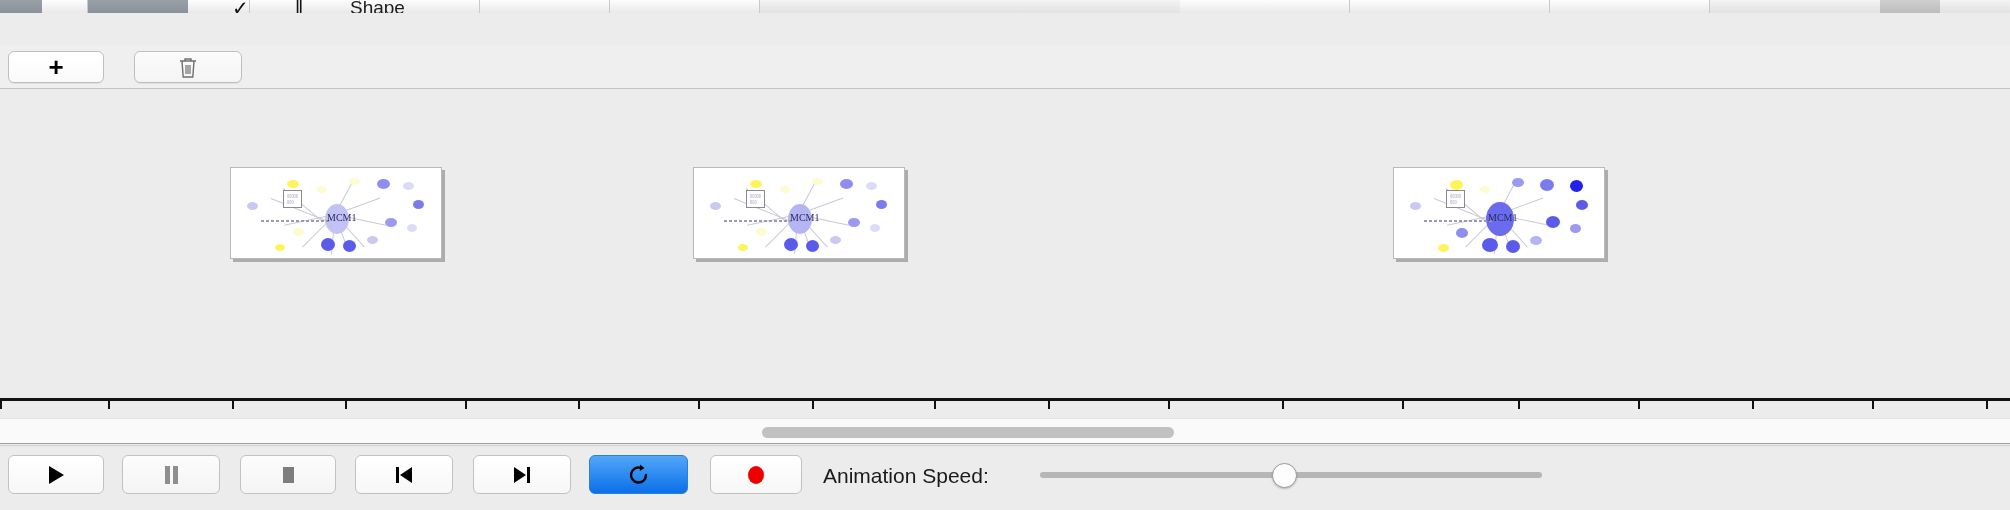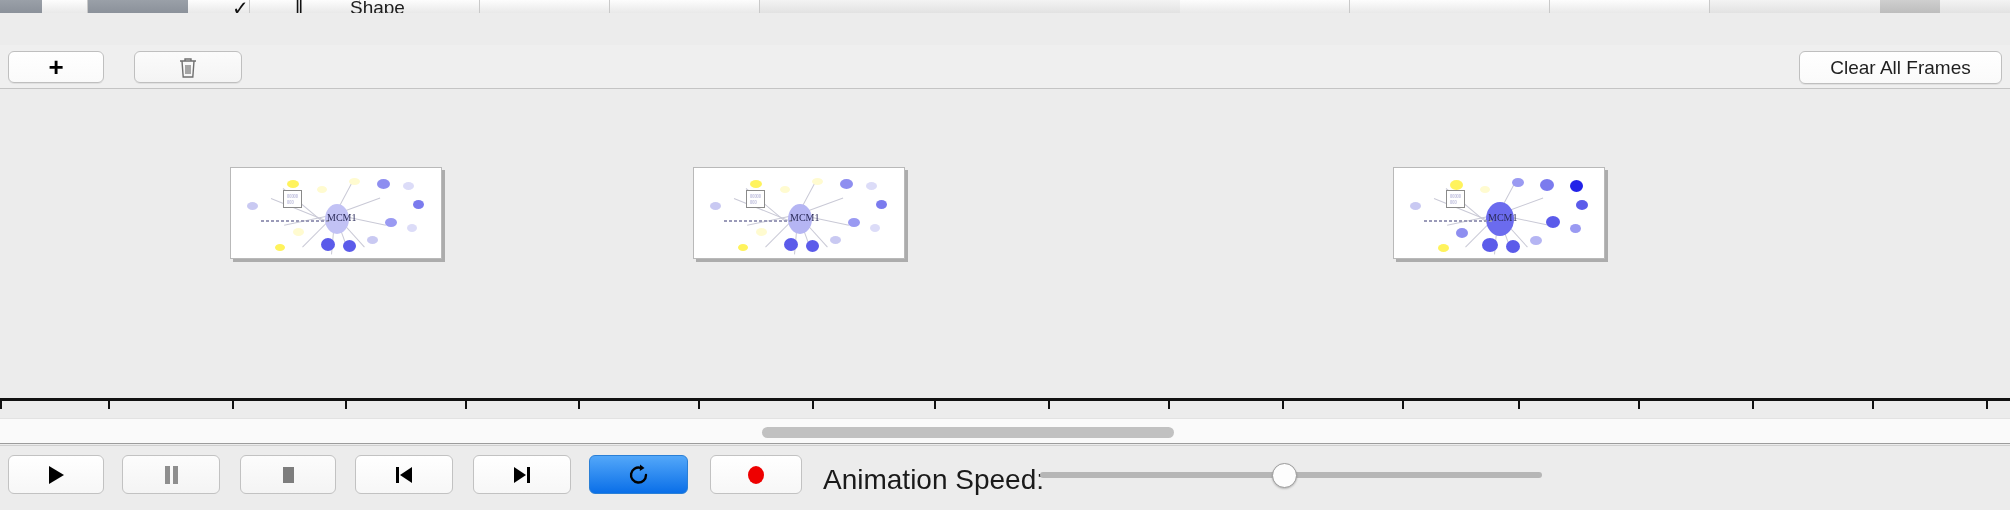--- a/index.html
+++ b/index.html
@@ -173,21 +173,21 @@
   #play-button      { left: 8px;   width: 96px; }
   #pause-button     { left = 0; left: 122px; width: 98px; }
   #stop-button      { left: 240px; width: 96px; }
   #prev-frame-button{ left: 355px; width: 98px; }
   #next-frame-button{ left: 473px; width: 98px; }
   #loop-button      { left: 589px; width: 99px; }
   #record-button    { left: 710px; width: 92px; }
 
   .speed-label {
     position: absolute; left: 823px; top: 18px;
-    font-size: 28px; color: #1a1a1a; white-space: nowrap;
+    font-size: 21px; color: #1a1a1a; white-space: nowrap;
   }
   .slider-track {
     position: absolute; left: 1040px; top: 26px;
     width: 502px; height: 6px; background: #b6b6b6; border-radius: 3px;
   }
   .slider-thumb {
     position: absolute; left: 1272px; top: 17px;
     width: 25px; height: 25px; border-radius: 50%;
     background: #fdfdfd; border: 1px solid #9b9b9b;
     box-shadow: 0 1px 2px rgba(0,0,0,0.22);
@@ -219,23 +219,20 @@
 
   <div class="toolbar">
     <div class="btn" id="add-frame-button">
       <span class="plus-icon">+</span>
     </div>
     <div class="btn flat" id="delete-frame-button">
       <svg class="trash-icon" viewBox="0 0 20 23">
         <path d="M2 5 h16 M7 5 v-2 h6 v2 M4 5 l1.2 16 h9.6 L16 5" fill="none" stroke="#6f6f6f" stroke-width="1.4"></path>
         <path d="M8 9 v9 M10 9 v9 M12 9 v9" fill="none" stroke="#6f6f6f" stroke-width="1.2"></path>
       </svg>
-    </div>
-    <div class="btn" id="clear-all-frames-button">
-      <span>Clear All Frames</span>
     </div>
   </div>
 
   <div class="timeline">
 
     <div class="frame" style="left:230px; top:78px;">
       <div class="frame-inner">
         <div class="net-edge" style="left:40px;  top:30px; width:62px; transform:rotate(22deg);"></div>
         <div class="net-edge" style="left:52px;  top:20px; width:50px; transform:rotate(40deg);"></div>
         <div class="net-edge" style="left:104px; top:46px; width:48px; transform:rotate(-20deg);"></div>

